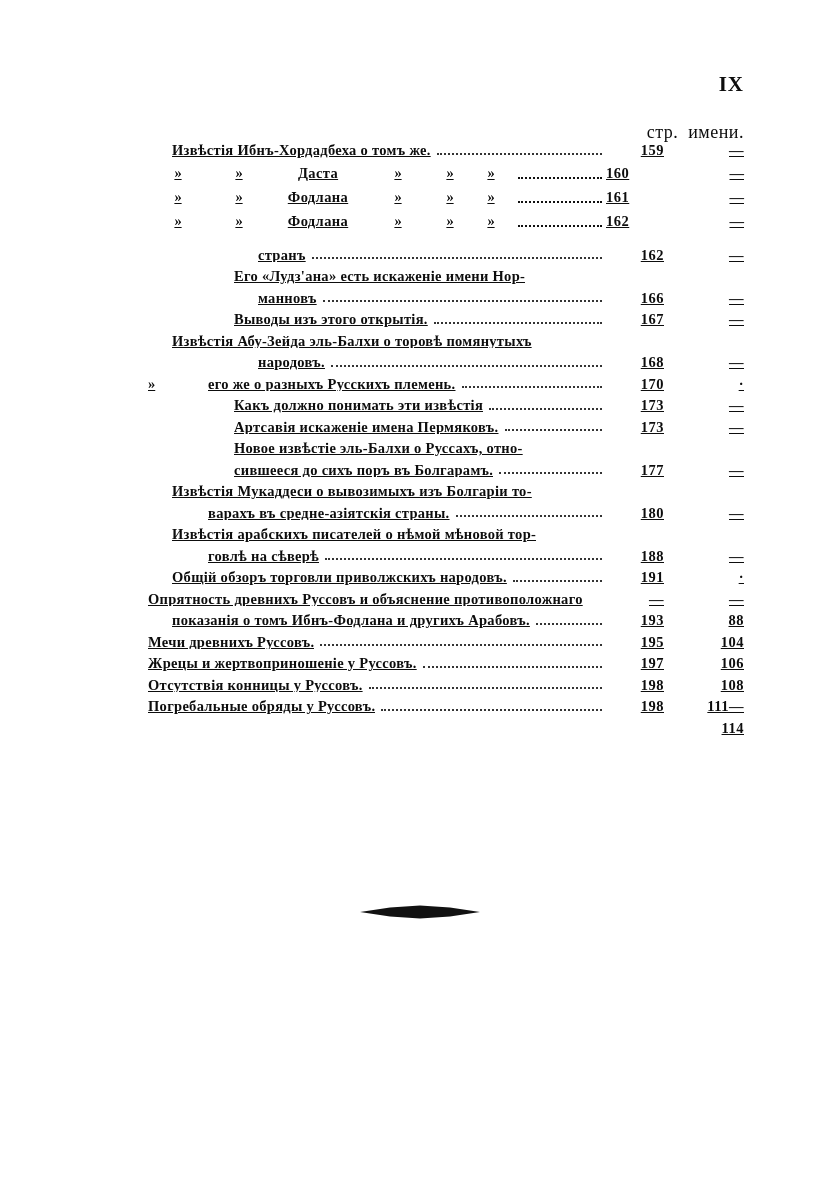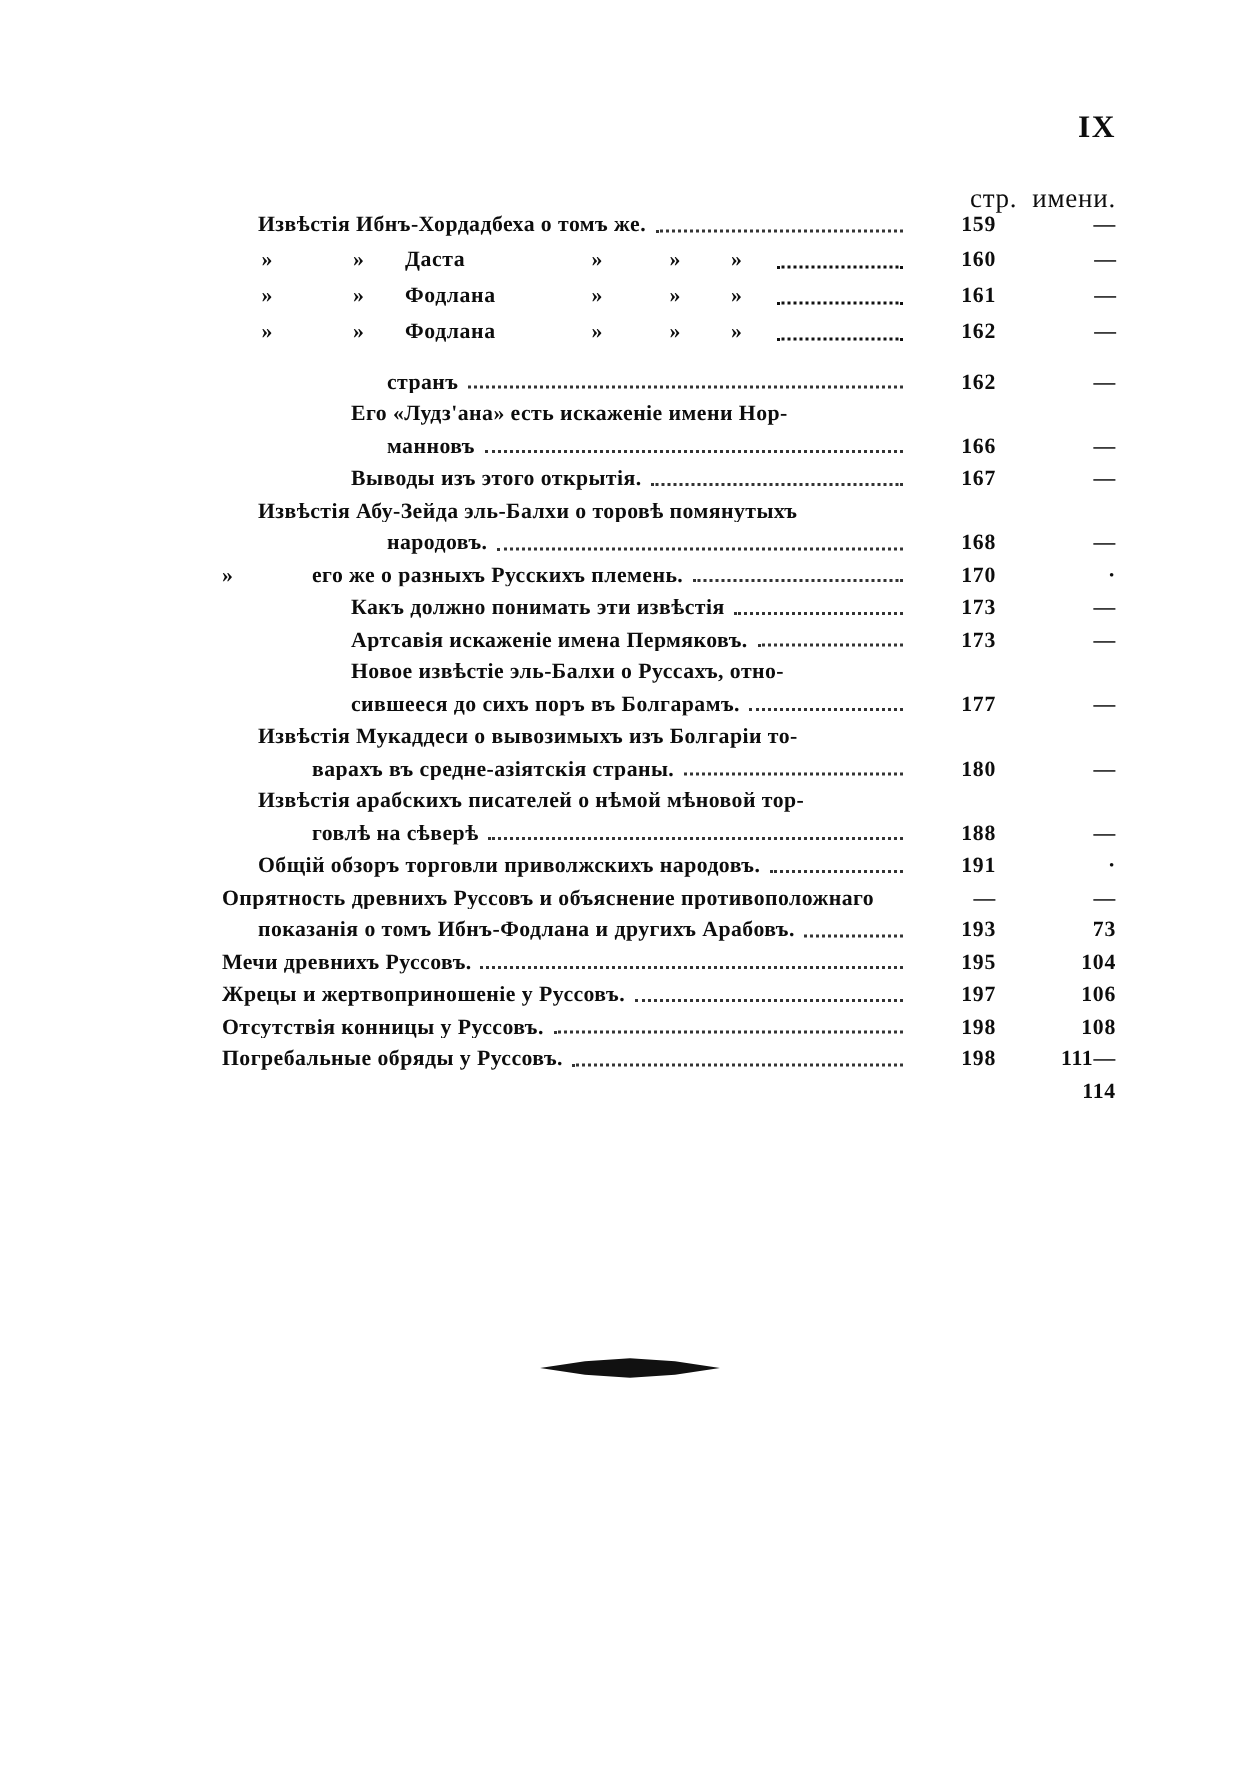--- a/index.html
+++ b/index.html
@@ -39,20 +39,21 @@
     justify-content: flex-end;
     gap: 10px;
   }
   .col-headers span { display: inline-block; }
 
   .toc {
     position: absolute;
     top: 143px;
     left: 148px;
     right: 96px;
+    text-decoration: underline;
   }
   .row {
     display: flex;
     align-items: flex-end;
     font-size: 14.5px;
     line-height: 1.0;
     margin-bottom: 7px;
     white-space: nowrap;
   }
   .row .title-wrap {
@@ -100,31 +101,31 @@
   .qrow {
     display: flex;
     align-items: flex-end;
     font-size: 14.5px;
     margin-bottom: 7px;
     white-space: nowrap;
     font-weight: bold;
   }
   .qrow .q1 { flex: 0 0 60px; text-align: center; }
   .qrow .q2 { flex: 0 0 62px; text-align: center; }
-  .qrow .qname { flex: 0 0 96px; text-align: left; letter-spacing: .4px;}
+  .qrow .qname { flex: 0 0 96px; text-align: center; letter-spacing: .4px;}
   .qrow .q3 { flex: 0 0 64px; text-align: center; }
   .qrow .q4 { flex: 0 0 40px; text-align: center; }
   .qrow .q5 { flex: 0 0 42px; text-align: center; }
   .qrow .leader {
     flex: 1 1 auto;
     margin: 0 4px 3px 6px;
     border-bottom: 2px dotted #111;
     height: 1px;
   }
-  .qrow .pages { flex: 0 0 58px; text-align: right; letter-spacing:.5px;}
+  .qrow .pages { flex: 0 0 58px; text-align: left; letter-spacing:.5px;}
   .qrow .notes { flex: 0 0 74px; text-align: right; padding-left: 6px; }
 
   .ornament {
     position: absolute;
     left: 0;
     right: 0;
     top: 905px;
     text-align: center;
   }
   .ornament svg { display: inline-block; }
@@ -346,21 +347,21 @@
         <span class="pages">—</span>
         <span class="notes">—</span>
       </div>
       <div class="row">
         <div class="title-wrap">
           <span class="indent" style="width: 24px;"></span>
           <span class="title">показанія о томъ Ибнъ-Фодлана и другихъ Арабовъ.</span>
           <span class="leader"></span>
         </div>
         <span class="pages">193</span>
-        <span class="notes">73</span>
+        <span class="notes">88</span>
       </div>
       <div class="row">
         <div class="title-wrap">
           <span class="indent" style="width: 0px;"></span>
           <span class="title">Мечи древнихъ Руссовъ.</span>
           <span class="leader"></span>
         </div>
         <span class="pages">195</span>
         <span class="notes">104</span>
       </div>

